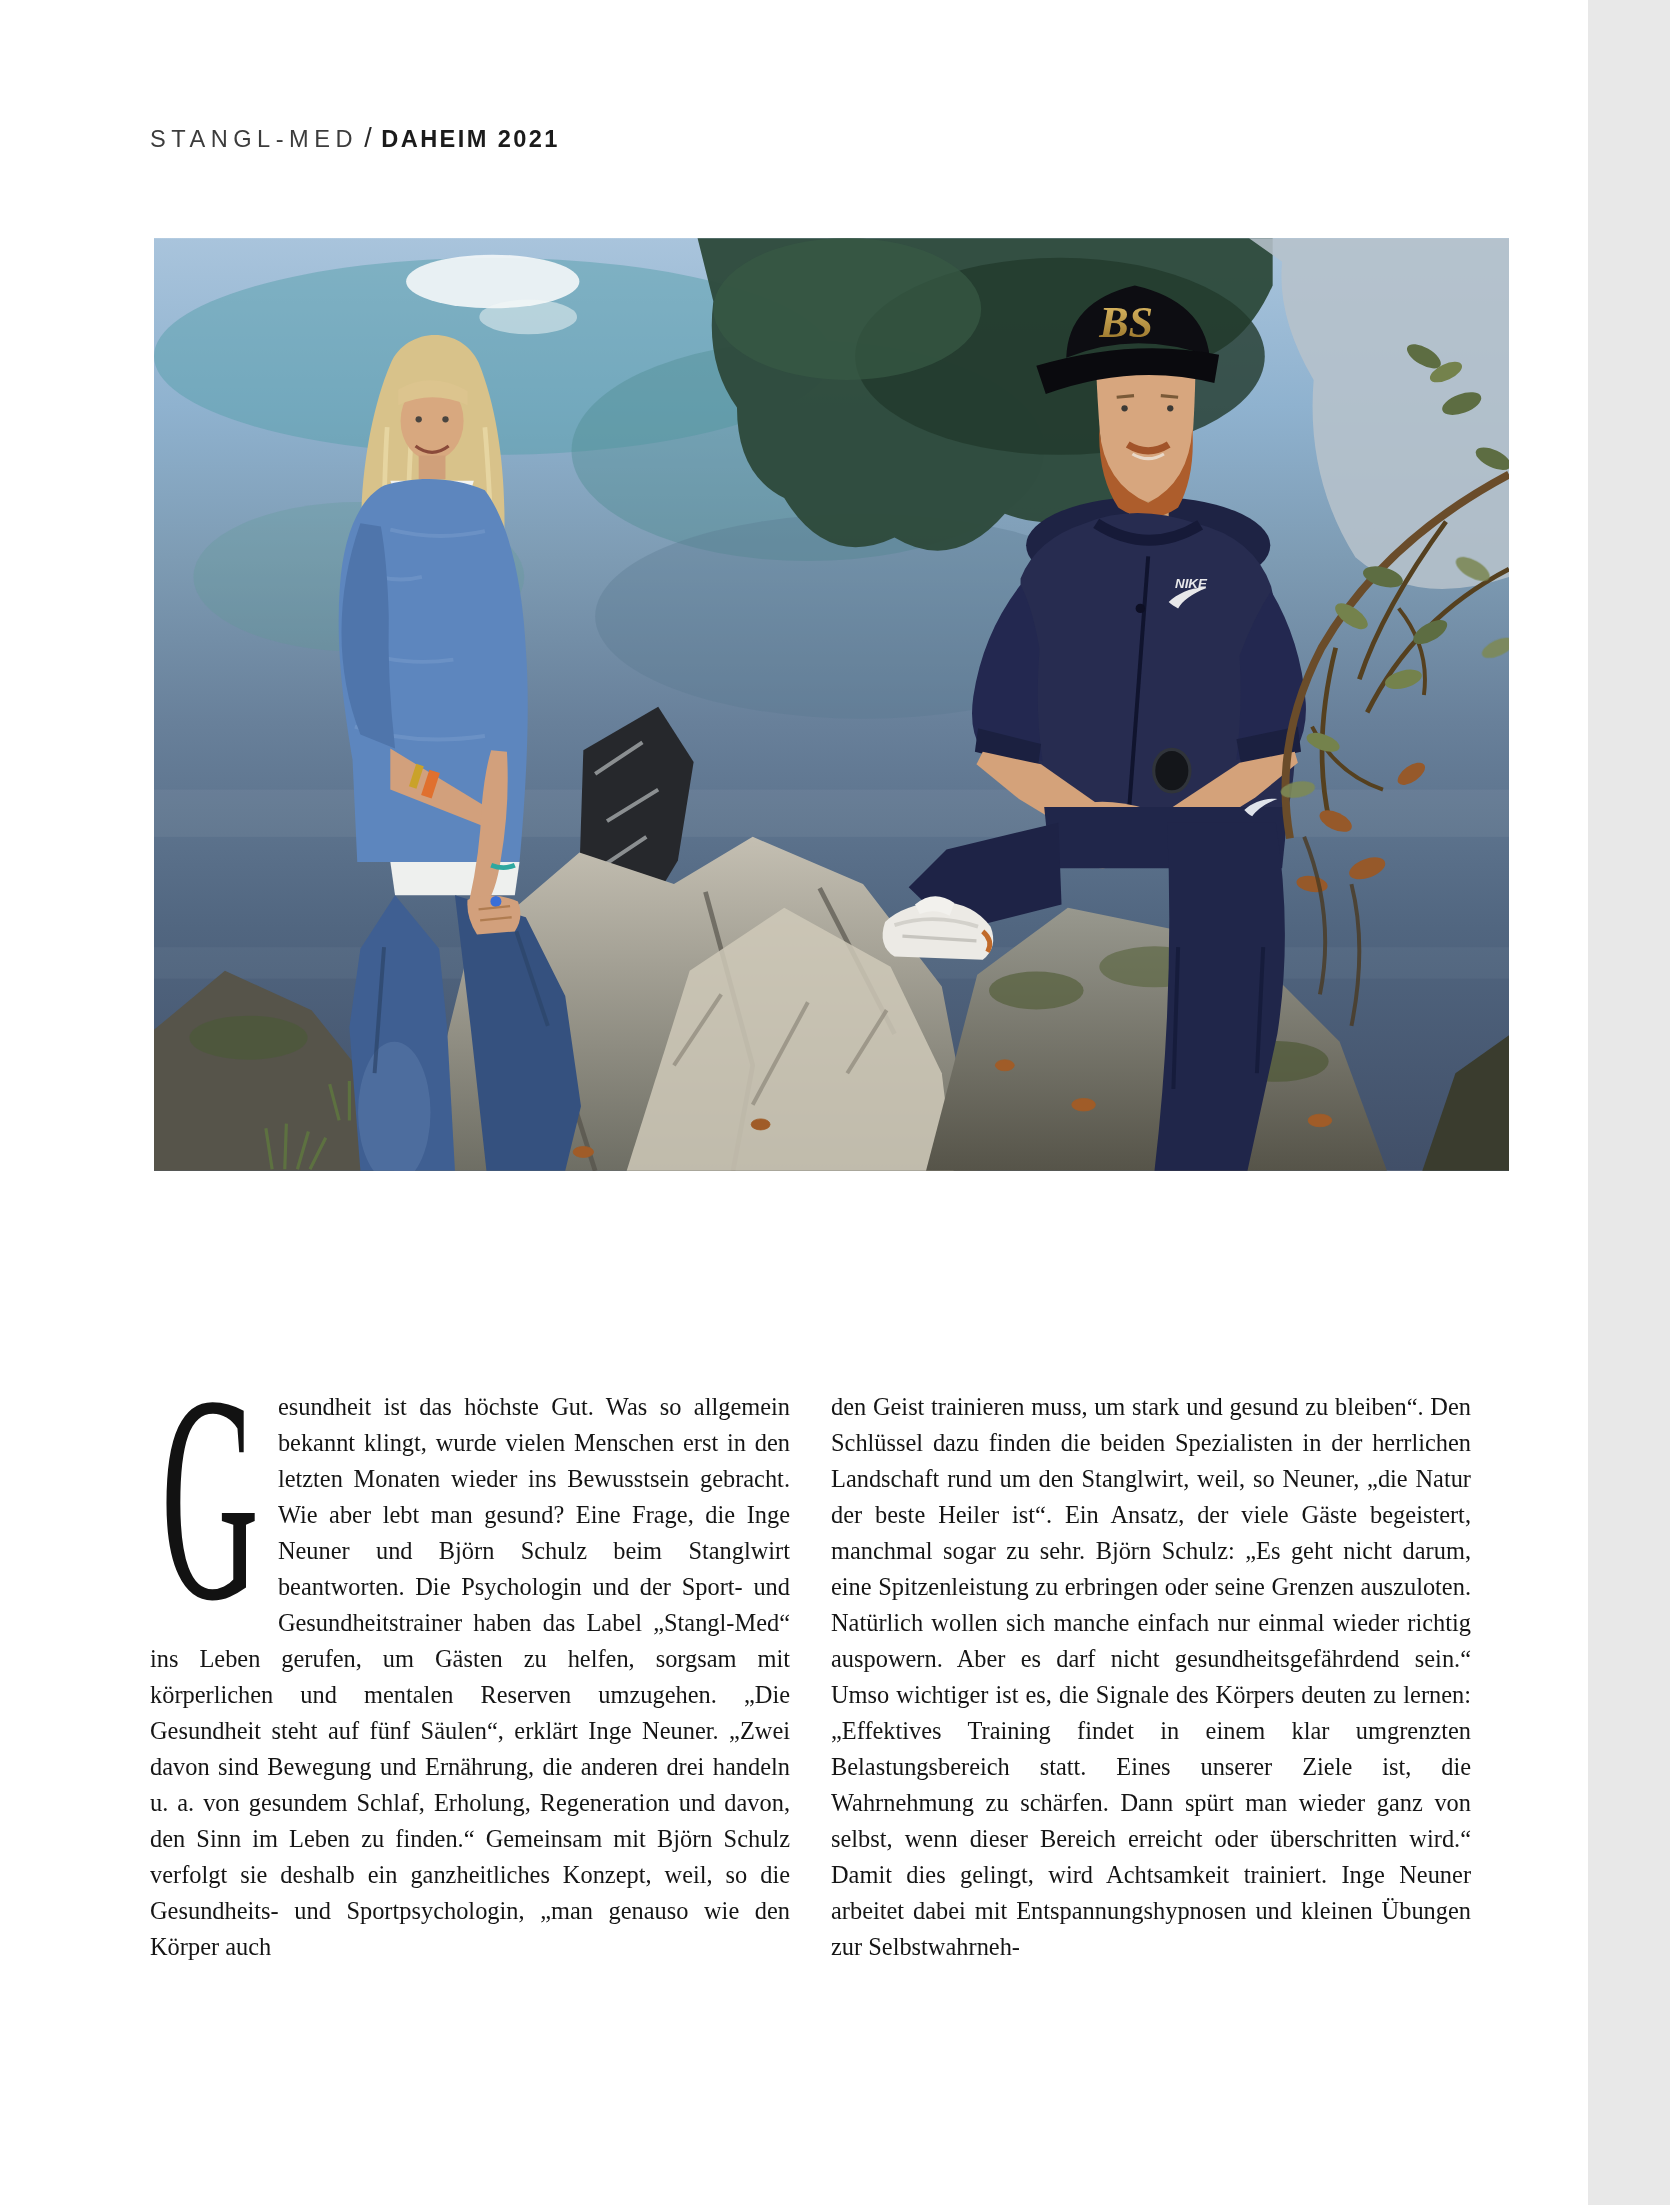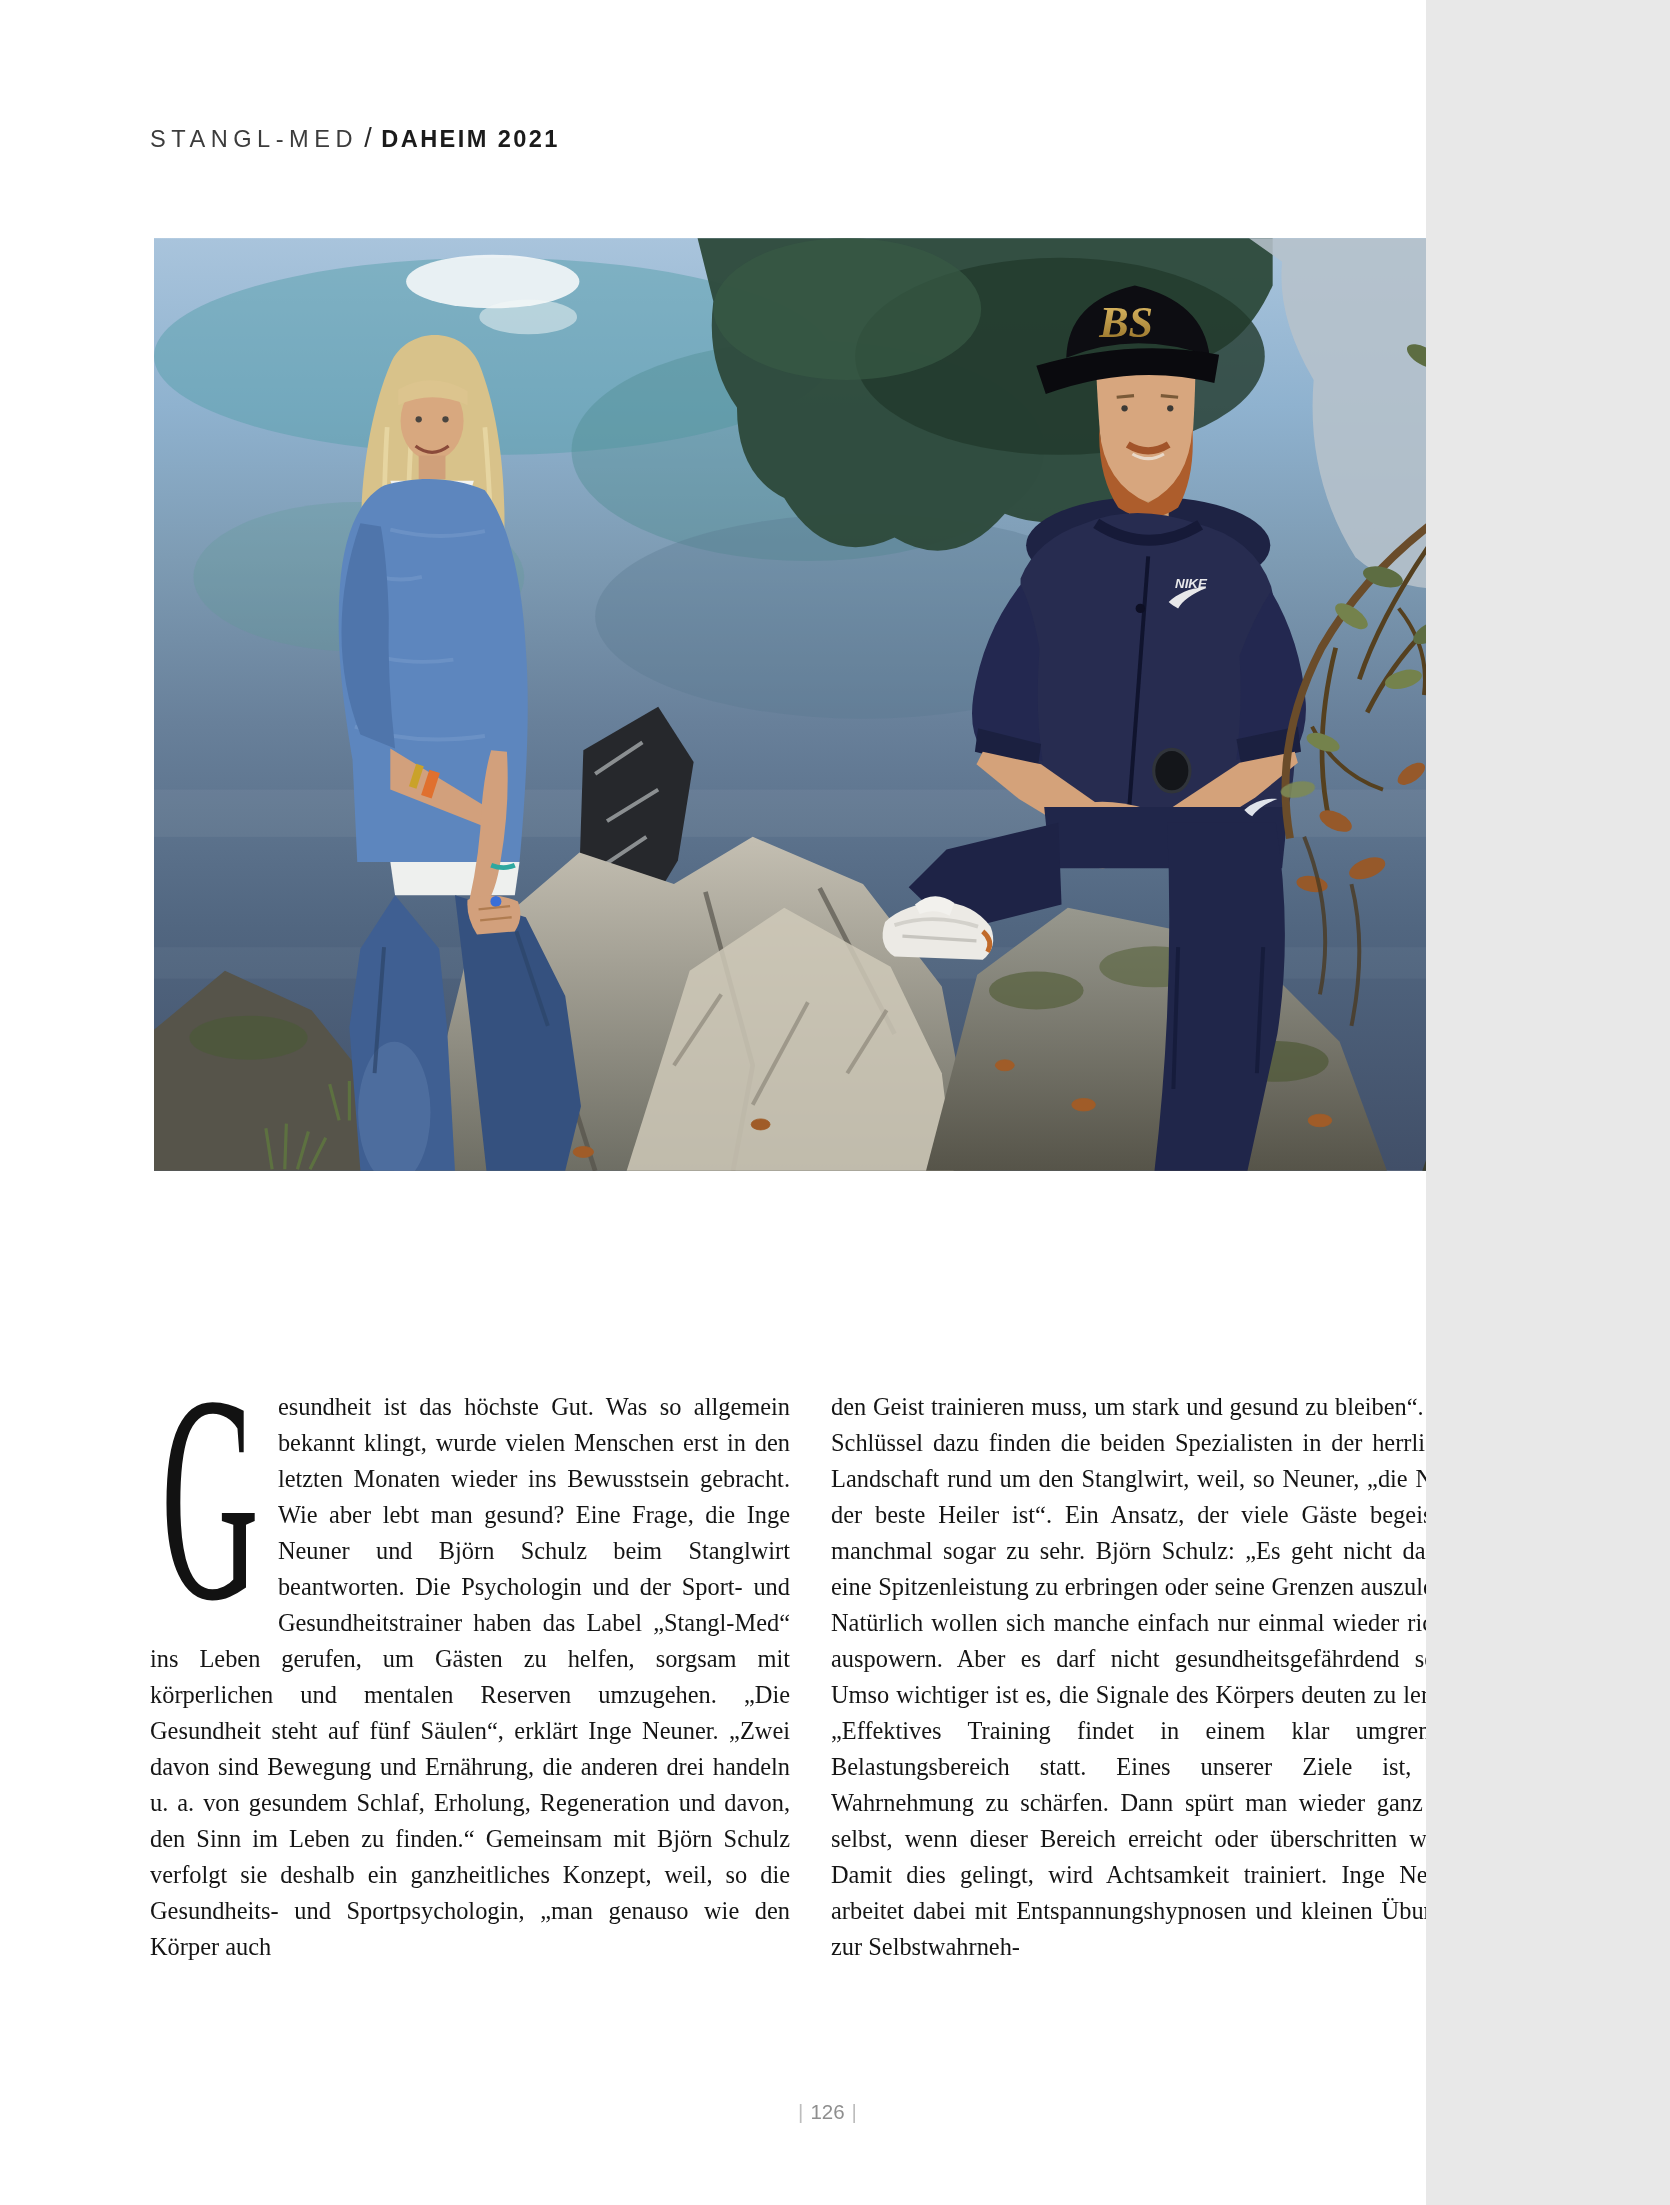--- a/index.html
+++ b/index.html
@@ -1,16 +1,16 @@
 <!DOCTYPE html>
 <html style="font-size:12.6px"><head>
 <meta charset="utf-8">
 <style>
   html,body{margin:0;padding:0;background:#e8e8e8;}
-  .page{position:relative;width:1426px;height:2205px;background:#ffffff;overflow:hidden;
+  .page{position:relative;width:1588px;height:2205px;background:#ffffff;overflow:hidden;
         font-family:"Liberation Sans",sans-serif;}
   
   .mag-header{position:absolute;left:150px;top:123px;white-space:nowrap;}
   .brand{font-size:23.6px;letter-spacing:5.5px;color:#3c3c3c;font-weight:400;}
   .hdr-slash{font-size:27px;font-weight:300;color:#2a2a2a;margin:0 9.5px 0 6.3px;}
   .issue{font-size:23.6px;font-weight:700;letter-spacing:2.4px;color:#1b1b1b;}
   
   .photo{position:absolute;left:150px;top:234px;width:1355px;height:933px;overflow:hidden;}
   .photo svg{display:block;}
   
@@ -238,18 +238,15 @@
       </svg>
     </span><span>esundheit ist das höchste Gut. Was so allgemein bekannt klingt, wurde vielen Menschen erst in den letzten Monaten wieder ins Bewusstsein gebracht. Wie aber lebt man gesund? Eine Frage, die Inge Neuner und Björn Schulz beim Stanglwirt beantworten. Die Psychologin und der Sport- und Gesundheitstrainer haben das Label „Stangl-Med“ ins Leben gerufen, um Gästen zu helfen, sorgsam mit körperlichen und mentalen Reserven umzugehen. „Die Gesundheit steht auf fünf Säulen“, erklärt Inge Neuner. „Zwei davon sind Bewegung und Ernährung, die anderen drei handeln u. a. von gesundem Schlaf, Erholung, Regeneration und davon, den Sinn im Leben zu finden.“ Gemeinsam mit Björn Schulz verfolgt sie deshalb ein ganzheitliches Konzept, weil, so die Gesundheits- und Sportpsychologin, „man genauso wie den Körper auch</span>
   </div>
 
   <div class="article-col" id="col2">
     <span>den Geist trainieren muss, um stark und gesund zu bleiben“. Den Schlüssel dazu finden die beiden Spezialisten in der herrlichen Landschaft rund um den Stanglwirt, weil, so Neuner, „die Natur der beste Heiler ist“. Ein Ansatz, der viele Gäste begeistert, manchmal sogar zu sehr. Björn Schulz: „Es geht nicht darum, eine Spitzenleistung zu erbringen oder seine Grenzen auszuloten. Natürlich wollen sich manche einfach nur einmal wieder richtig auspowern. Aber es darf nicht gesundheitsgefährdend sein.“ Umso wichtiger ist es, die Signale des Körpers deuten zu lernen: „Effektives Training findet in einem klar umgrenzten Belastungsbereich statt. Eines unserer Ziele ist, die Wahrnehmung zu schärfen. Dann spürt man wieder ganz von selbst, wenn dieser Bereich erreicht oder überschritten wird.“ Damit dies gelingt, wird Achtsamkeit trainiert. Inge Neuner arbeitet dabei mit Entspannungshypnosen und kleinen Übungen zur Selbstwahrneh-</span>
   </div>
 
   <div class="credit">© Jessica Maiwald-Kassner</div>
 
-  <div class="folio">
-    <span class="bar">|</span><span>126</span><span class="bar">|</span>
-  </div>
 
 </div>
 
 
 </body></html>

